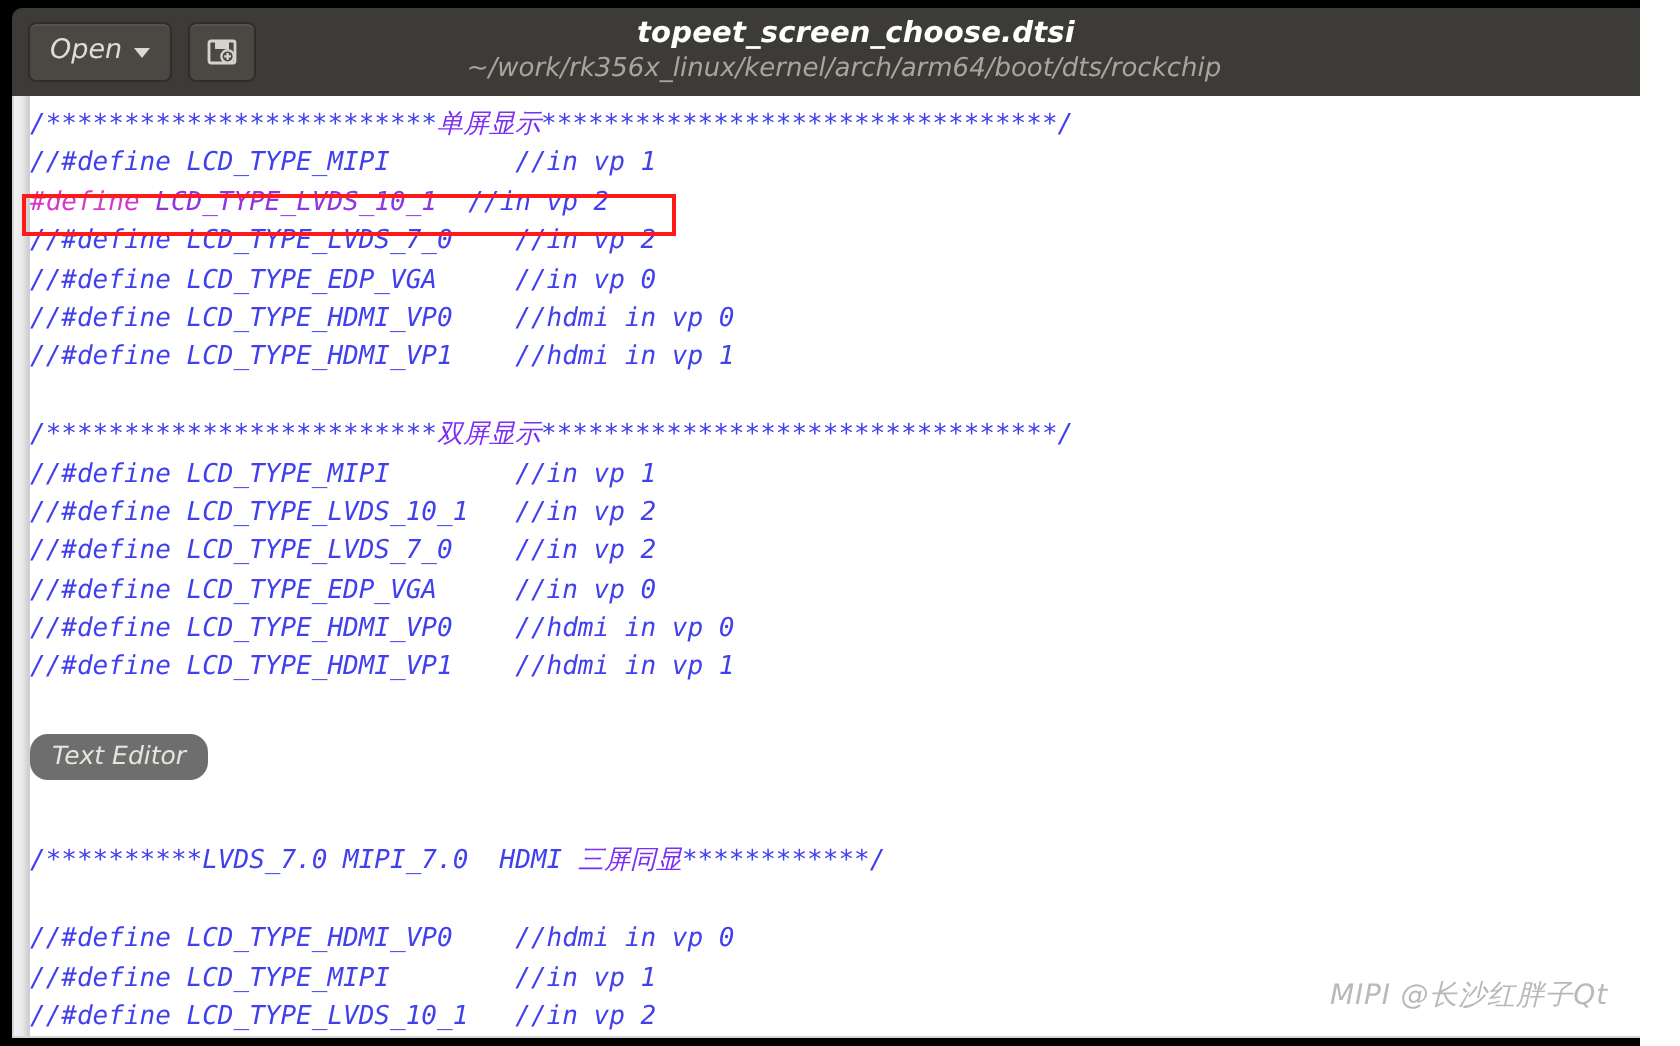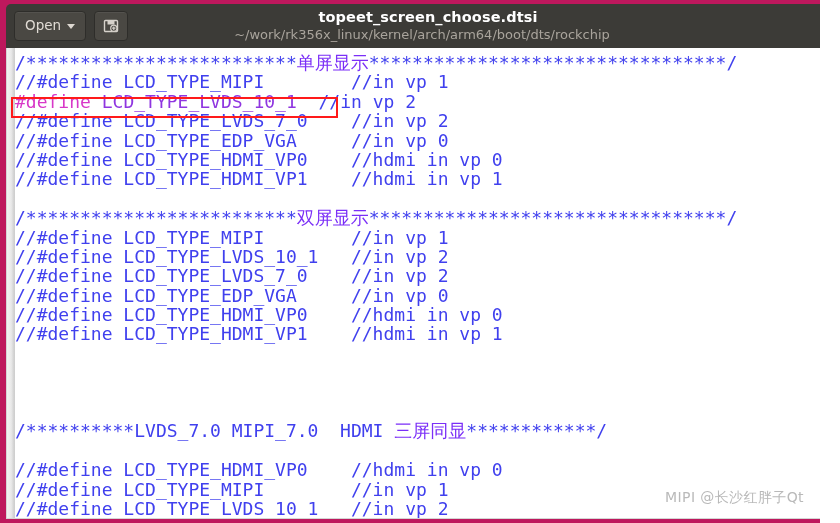--- a/index.html
+++ b/index.html
@@ -12,23 +12,24 @@
     width: 840px;
     height: 523px;
     overflow: hidden;
     font-family: "DejaVu Sans", sans-serif;
   }
 
   #app {
     position: relative;
     width: 820px;
     height: 523px;
-    background: #be185d;
+    background: #000000;
     box-sizing: border-box;
     overflow: hidden;
+    font-style: italic;
   }
 
   
   .titlebar {
     position: absolute;
     left: 6px;
     top: 4px;
     width: 832px;
     height: 44px;
     background: #3c3b37;
@@ -121,21 +122,21 @@
     background: linear-gradient(to right, #f2f2f2 0%, #e9e9e9 60%, #d0d0d0 100%);
     border-right: 1px solid #cfcfcf;
   }
 
   .code {
     position: absolute;
     left: 1px;
     top: 5px;
     right: 0;
     font-family: "DejaVu Sans Mono", monospace;
-    font-size: 18px;
+    font-size: 13px;
     line-height: 19.4px;
     white-space: pre;
     color: #3b3bd8;
   }
   .line {
     height: 19.4px;
     padding-left: 7px;
     position: relative;
   }
 
@@ -219,16 +220,17 @@
   </div>
 
   <div class="editor">
     <div class="gutter"></div>
 
     <div class="code" id="code-lines"><div class="line"><span class="t-comment">/*************************</span><span class="t-cjk">单屏显示</span><span class="t-comment">*********************************/</span></div><div class="line"><span class="t-comment">//#define LCD_TYPE_MIPI        //in vp 1</span></div><div class="line"><span class="t-pre">#define </span><span class="t-macro">LCD_TYPE_LVDS_10_1</span><span class="t-comment">  //in vp 2</span></div><div class="line"><span class="t-comment">//#define LCD_TYPE_LVDS_7_0    //in vp 2</span></div><div class="line"><span class="t-comment">//#define LCD_TYPE_EDP_VGA     //in vp 0</span></div><div class="line"><span class="t-comment">//#define LCD_TYPE_HDMI_VP0    //hdmi in vp 0</span></div><div class="line"><span class="t-comment">//#define LCD_TYPE_HDMI_VP1    //hdmi in vp 1</span></div><div class="line"><span class="t-comment"> </span></div><div class="line"><span class="t-comment">/*************************</span><span class="t-cjk">双屏显示</span><span class="t-comment">*********************************/</span></div><div class="line"><span class="t-comment">//#define LCD_TYPE_MIPI        //in vp 1</span></div><div class="line"><span class="t-comment">//#define LCD_TYPE_LVDS_10_1   //in vp 2</span></div><div class="line"><span class="t-comment">//#define LCD_TYPE_LVDS_7_0    //in vp 2</span></div><div class="line"><span class="t-comment">//#define LCD_TYPE_EDP_VGA     //in vp 0</span></div><div class="line"><span class="t-comment">//#define LCD_TYPE_HDMI_VP0    //hdmi in vp 0</span></div><div class="line"><span class="t-comment">//#define LCD_TYPE_HDMI_VP1    //hdmi in vp 1</span></div><div class="line"><span class="t-comment"> </span></div><div class="line"><span class="t-comment"> </span></div><div class="line"><span class="t-comment"> </span></div><div class="line"><span class="t-comment"> </span></div><div class="line"><span class="t-comment">/**********LVDS_7.0 MIPI_7.0  HDMI </span><span class="t-cjk">三屏同显</span><span class="t-comment">************/</span></div><div class="line"><span class="t-comment"> </span></div><div class="line"><span class="t-comment">//#define LCD_TYPE_HDMI_VP0    //hdmi in vp 0</span></div><div class="line"><span class="t-comment">//#define LCD_TYPE_MIPI        //in vp 1</span></div><div class="line"><span class="t-comment">//#define LCD_TYPE_LVDS_10_1   //in vp 2</span></div></div>
 
     <div class="hl-wrap"></div>
   </div>
 
+  <div class="tooltip">Text Editor</div>
 
   <div class="watermark">MIPI @长沙红胖子Qt</div>
 
 </div>
 
 </body></html>

